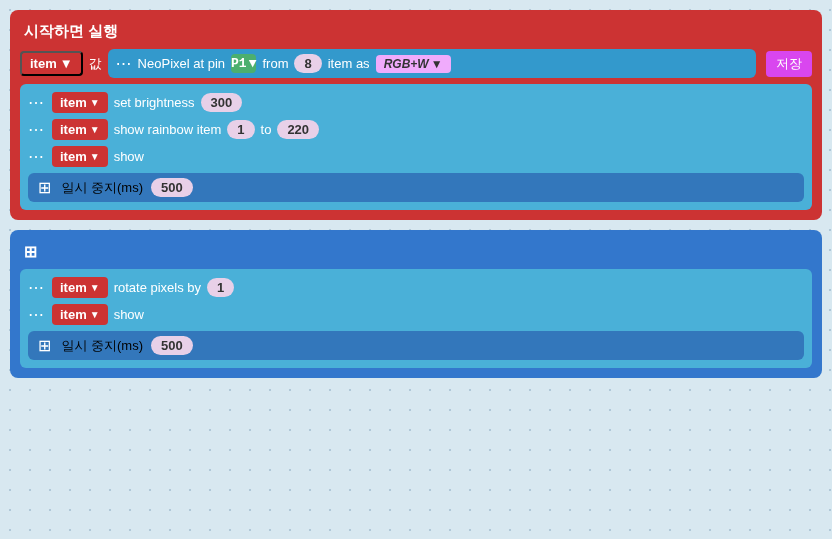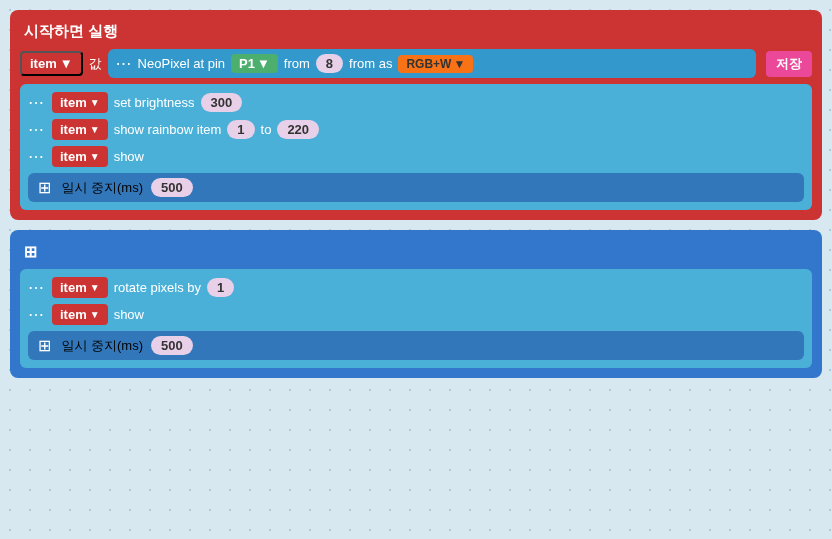--- a/index.html
+++ b/index.html
@@ -115,41 +115,43 @@
     .neopixel-icon {
       color: white;
       font-size: 16px;
     }
 
     .pin-btn {
       background: #4caf6e;
       color: white;
       border: none;
       border-radius: 4px;
-      padding: 2px 8px;
+      padding: 2px 0;
       font-size: 13px;
       font-weight: bold;
       cursor: pointer;
       display: flex;
       align-items: center;
       gap: 2px;
+      font-family: Liberation Mono, monospace;
     }
 
     .rgb-btn {
-      background: #f97316;
+      background: #f0abfc;
       color: #333;
       border: none;
       border-radius: 4px;
       padding: 2px 8px;
       font-size: 12px;
       font-weight: bold;
       cursor: pointer;
       display: flex;
       align-items: flex-end;
       gap: 2px;
+      font-style: italic;
     }
 
     
     .first-row {
       display: flex;
       align-items: center;
       gap: 6px;
     }
 
     .item-value-block {
@@ -159,27 +161,27 @@
       padding: 3px 8px;
       font-size: 13px;
       font-weight: bold;
       display: flex;
       align-items: center;
       gap: 3px;
       cursor: pointer;
     }
 
     .save-btn {
-      background: #ec4899;
+      background: #d946ef;
       color: white;
       border: none;
       border-radius: 4px;
       padding: 4px 10px;
       font-size: 13px;
-      font-weight: bold;
+      font-weight: normal;
       cursor: pointer;
       margin-left: 4px;
     }
 
     
     .grid-icon {
       display: inline-flex;
       align-items: center;
       justify-content: center;
       color: white;
@@ -231,21 +233,21 @@
 
       <div class="neopixel-row">
         <span class="neopixel-icon">⋯</span>
         <span class="row-text">NeoPixel at pin</span>
         <button class="pin-btn">
           <span>P1</span>
           <span>▼</span>
         </button>
         <span class="row-text">from</span>
         <span class="value-pill">8</span>
-        <span class="row-text">from as</span>
+        <span class="row-text">item as</span>
         <button class="rgb-btn">
           <span>RGB+W</span>
           <span>▼</span>
         </button>
       </div>
       <button class="save-btn">저장</button>
     </div>
 
     <div class="section-body" style="margin-top: 6px;">
 

